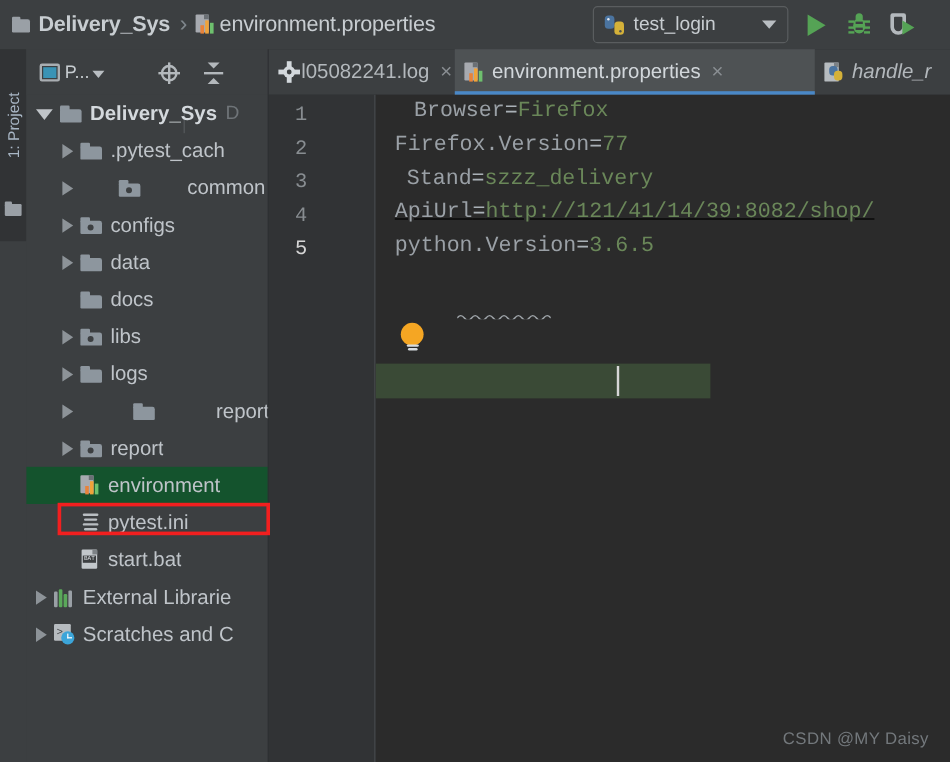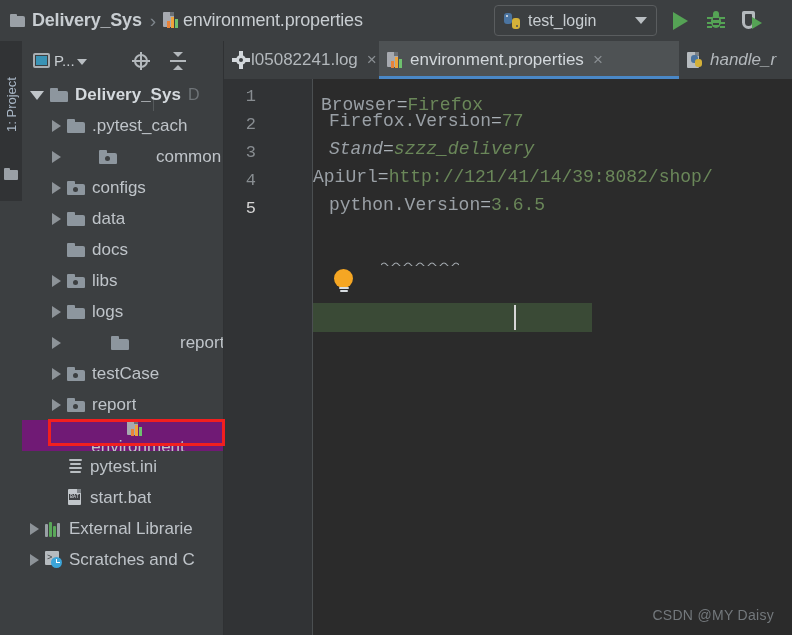--- a/index.html
+++ b/index.html
@@ -171,21 +171,21 @@
     position:absolute; left:4px; top:13px; width:0;height:0;
     border-left:5px solid transparent;border-right:5px solid transparent;border-bottom:5px solid #b3b8bc;
   }
   .collapse-ico .m { position:absolute; left:1px; top:8px; width:16px;height:2px; background:#b3b8bc;}
 
   .tree { position: absolute; left: 0; top: 38px; width: 202px; height: 556px; }
   .trow {
     position: relative; height: 31px; display: flex; align-items: center;
     white-space: nowrap; color: #bfc4c9; font-size: 17px;
   }
-  .trow.selected { background: #701a75; flex-direction: column; }
+  .trow.selected { background: #14532d; }
   .trow .arrow {
     width: 0; height: 0; flex: 0 0 auto;
     border-top: 6px solid transparent; border-bottom: 6px solid transparent;
     border-left: 9px solid #8d9398; margin-right: 6px;
   }
   .trow .arrow.open {
     border-left: 7px solid transparent; border-right: 7px solid transparent;
     border-top: 9px solid #c0c5c9; border-bottom: 0;
     margin-top: 2px;
   }
@@ -457,27 +457,20 @@
         <div class="trow" style="padding-left: 30px; gap: 44px;">
           <span class="arrow"></span>
           <span class="fld"></span>
           <span class="lbl">report</span>
         </div>
         <div class="trow" style="padding-left: 30px;">
           <span class="arrow"></span>
           <span class="fld pkg">
             <span class="dot"></span>
           </span>
-          <span class="lbl">testCase</span>
-        </div>
-        <div class="trow" style="padding-left: 30px;">
-          <span class="arrow"></span>
-          <span class="fld pkg">
-            <span class="dot"></span>
-          </span>
           <span class="lbl">report</span>
         </div>
         <div class="trow selected" style="padding-left: 30px;">
           <span class="arrow none"></span>
           <span class="file-props">
             <span class="sheet"></span>
             <span class="fold"></span>
             <span class="b1"></span>
             <span class="b2"></span>
             <span class="b3"></span>
@@ -571,24 +564,24 @@
           <div class="gnum" style="top: 36px;">2</div>
           <div class="gnum" style="top: 64px;">3</div>
           <div class="gnum" style="top: 92px;">4</div>
           <div class="gnum cur" style="top: 120px;">5</div>
         </div>
     </div>
     <div class="gutter-sep"></div>
     <div class="code-pane">
       <div class="cur-line-hl"></div>
       <div id="code-lines">
-          <div class="cline" style="top: 0px; left: 8px; margin-top: 12px;"><span class="k">Browser</span><span class="eq">=</span><span class="v">Firefox</span></div>
+          <div class="cline" style="top: 0px; left: 32px;"><span class="k">Browser</span><span class="eq">=</span><span class="v">Firefox</span></div>
           <div class="cline" style="top: 28px; left: 16px;"><span class="k">Firefox.Version</span><span class="eq">=</span><span class="v">77</span></div>
-          <div class="cline" style="top: 56px; left: 16px; font-style: italic;"><span class="k">Stand</span><span class="eq">=</span><span class="v">szzz_delivery</span></div>
-          <div class="cline" style="top: 84px; left: 0;"><span class="k">ApiUrl</span><span class="eq">=</span><span class="v">http://121/41/14/39:8082/shop/</span></div>
+          <div class="cline" style="top: 56px; left: 26px;"><span class="k">Stand</span><span class="eq">=</span><span class="v">szzz_delivery</span></div>
+          <div class="cline" style="top: 84px; left: 16px; text-decoration: underline;"><span class="k">ApiUrl</span><span class="eq">=</span><span class="v">http://121/41/14/39:8082/shop/</span></div>
           <div class="cline" style="top: 112px; left: 16px;"><span class="k">python.Version</span><span class="eq">=</span><span class="v">3.6.5</span></div>
         </div>
       <svg class="squiggle" viewBox="0 0 78 5" preserveAspectRatio="none">
         <path d="M0 4 Q3 0 6 4 T12 4 T18 4 T24 4 T30 4 T36 4 T42 4 T48 4 T54 4 T60 4 T66 4 T72 4 T78 4" fill="none" stroke="#a0a6ab" stroke-width="1.2"></path>
       </svg>
       <div class="caret"></div>
       <div class="bulb">
         <span class="glass"></span>
           <span class="base1"></span>
           <span class="base2"></span>

